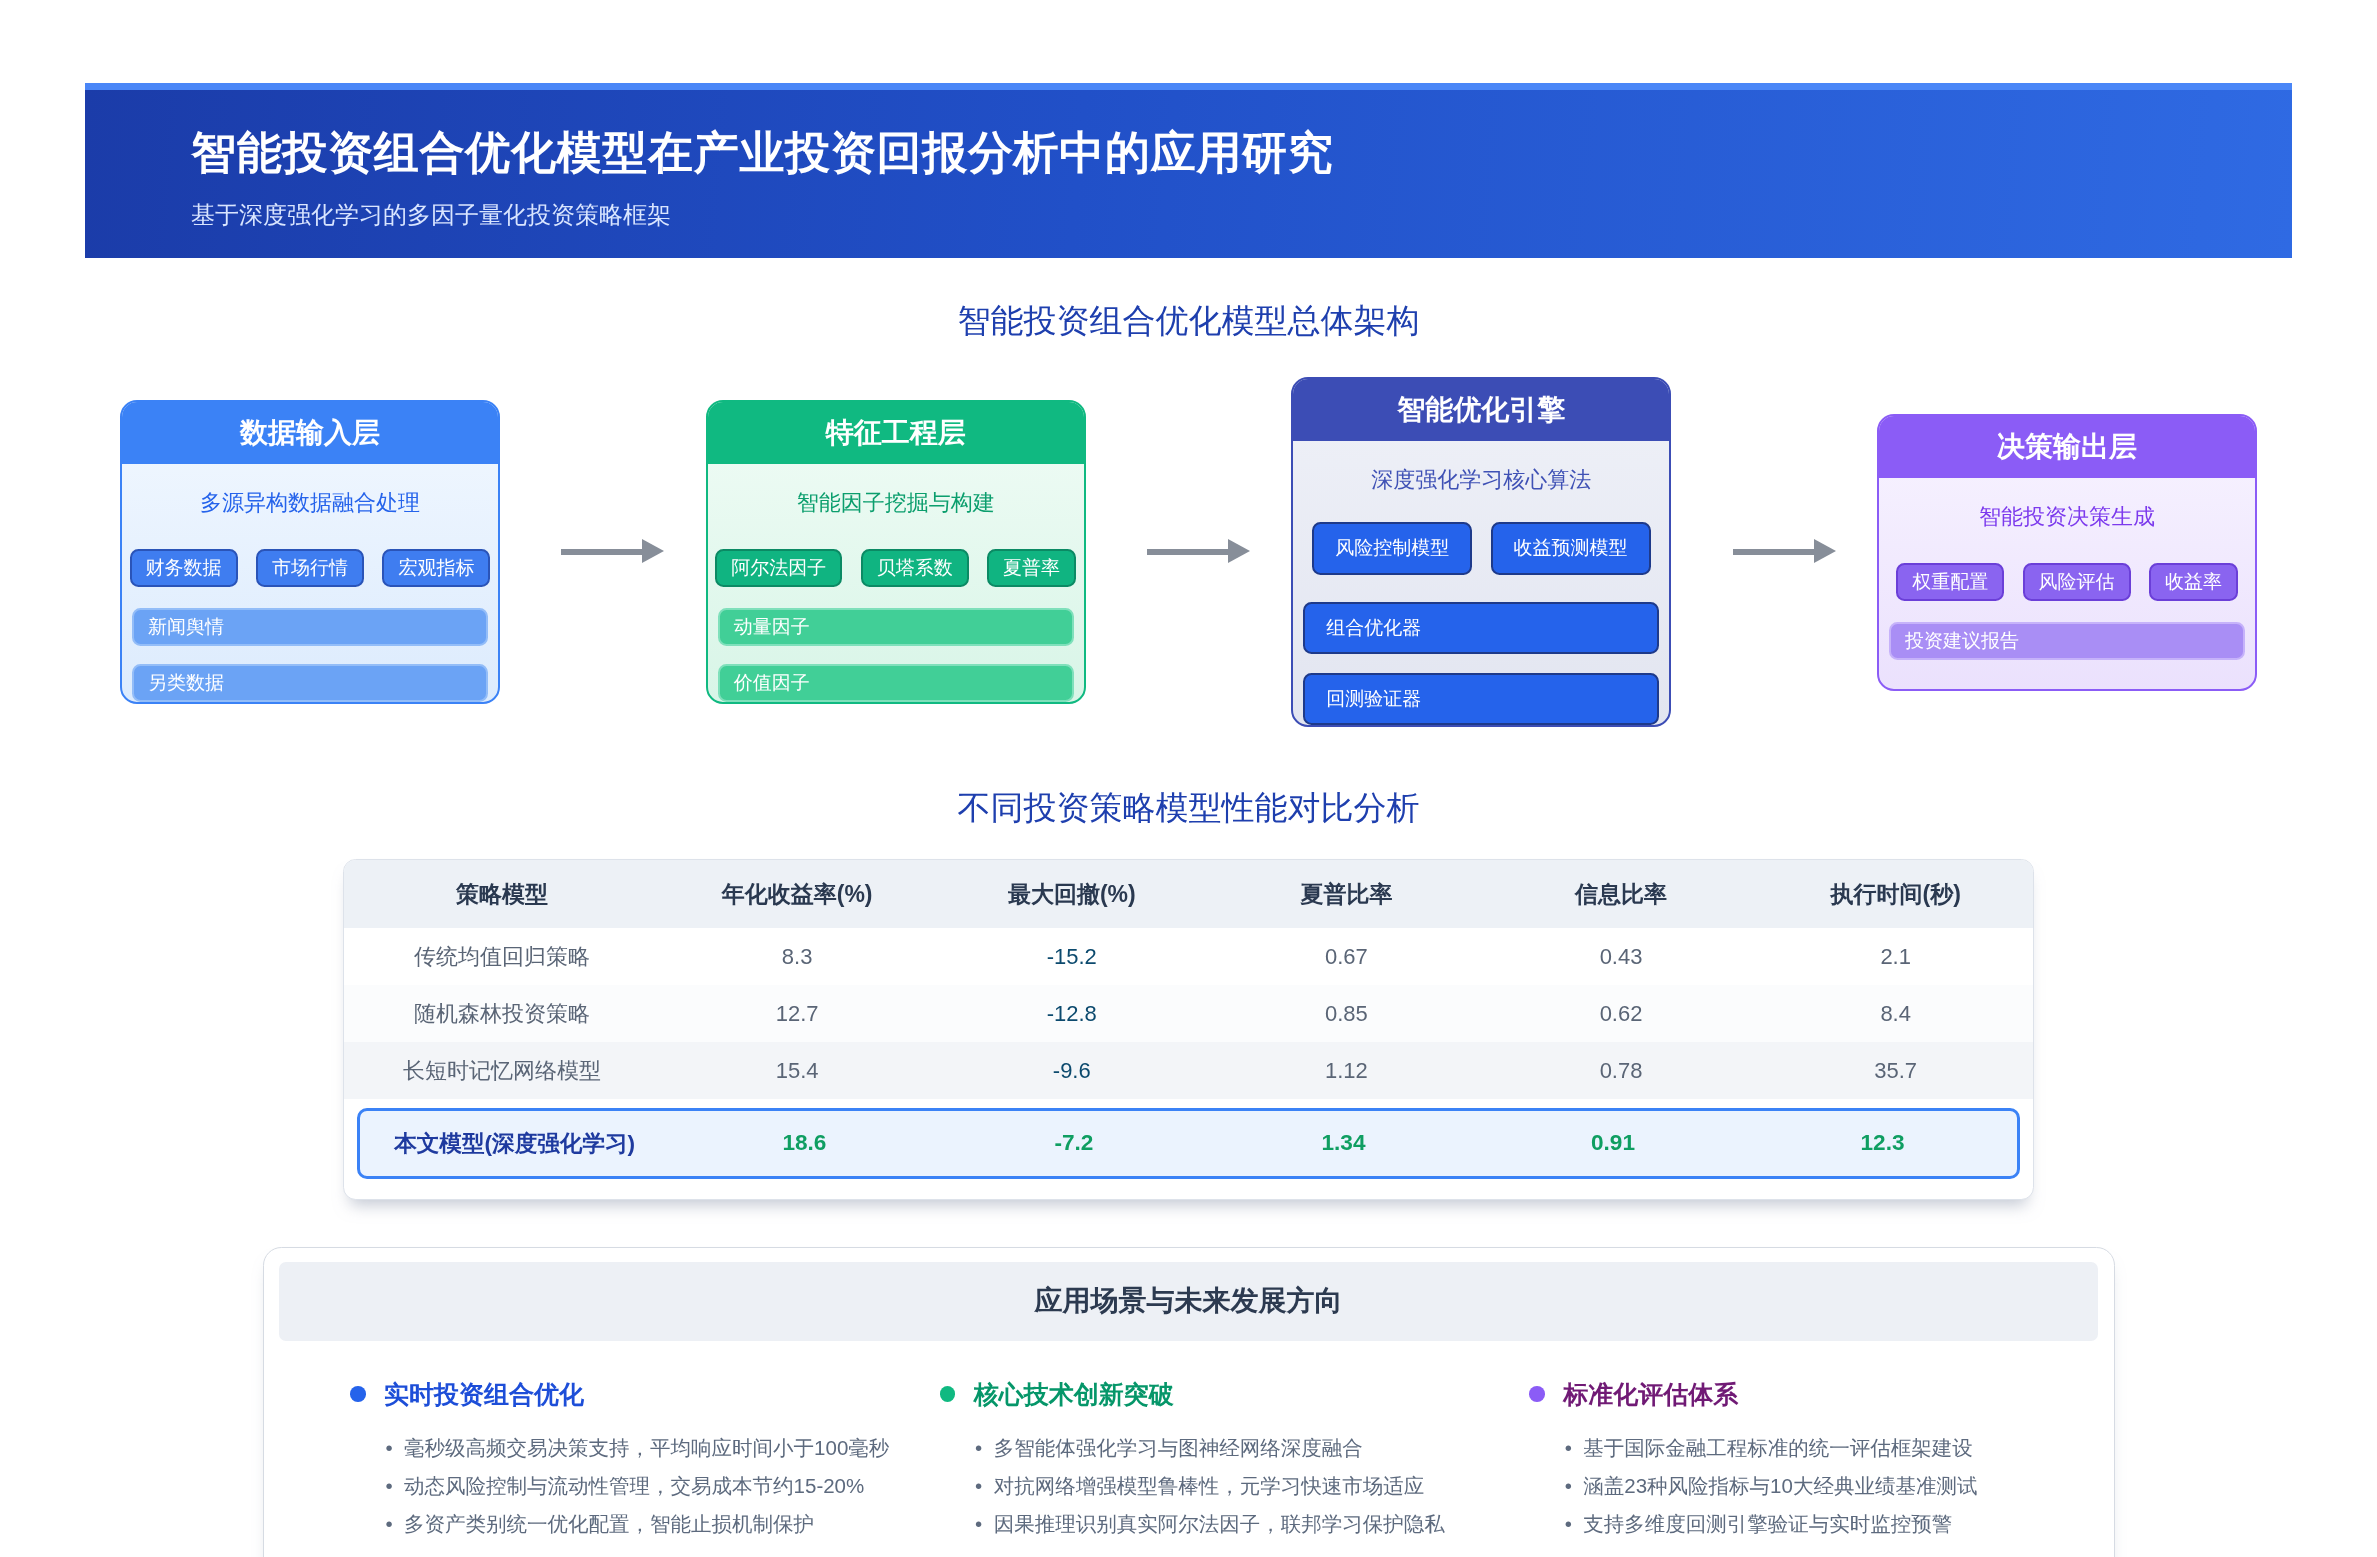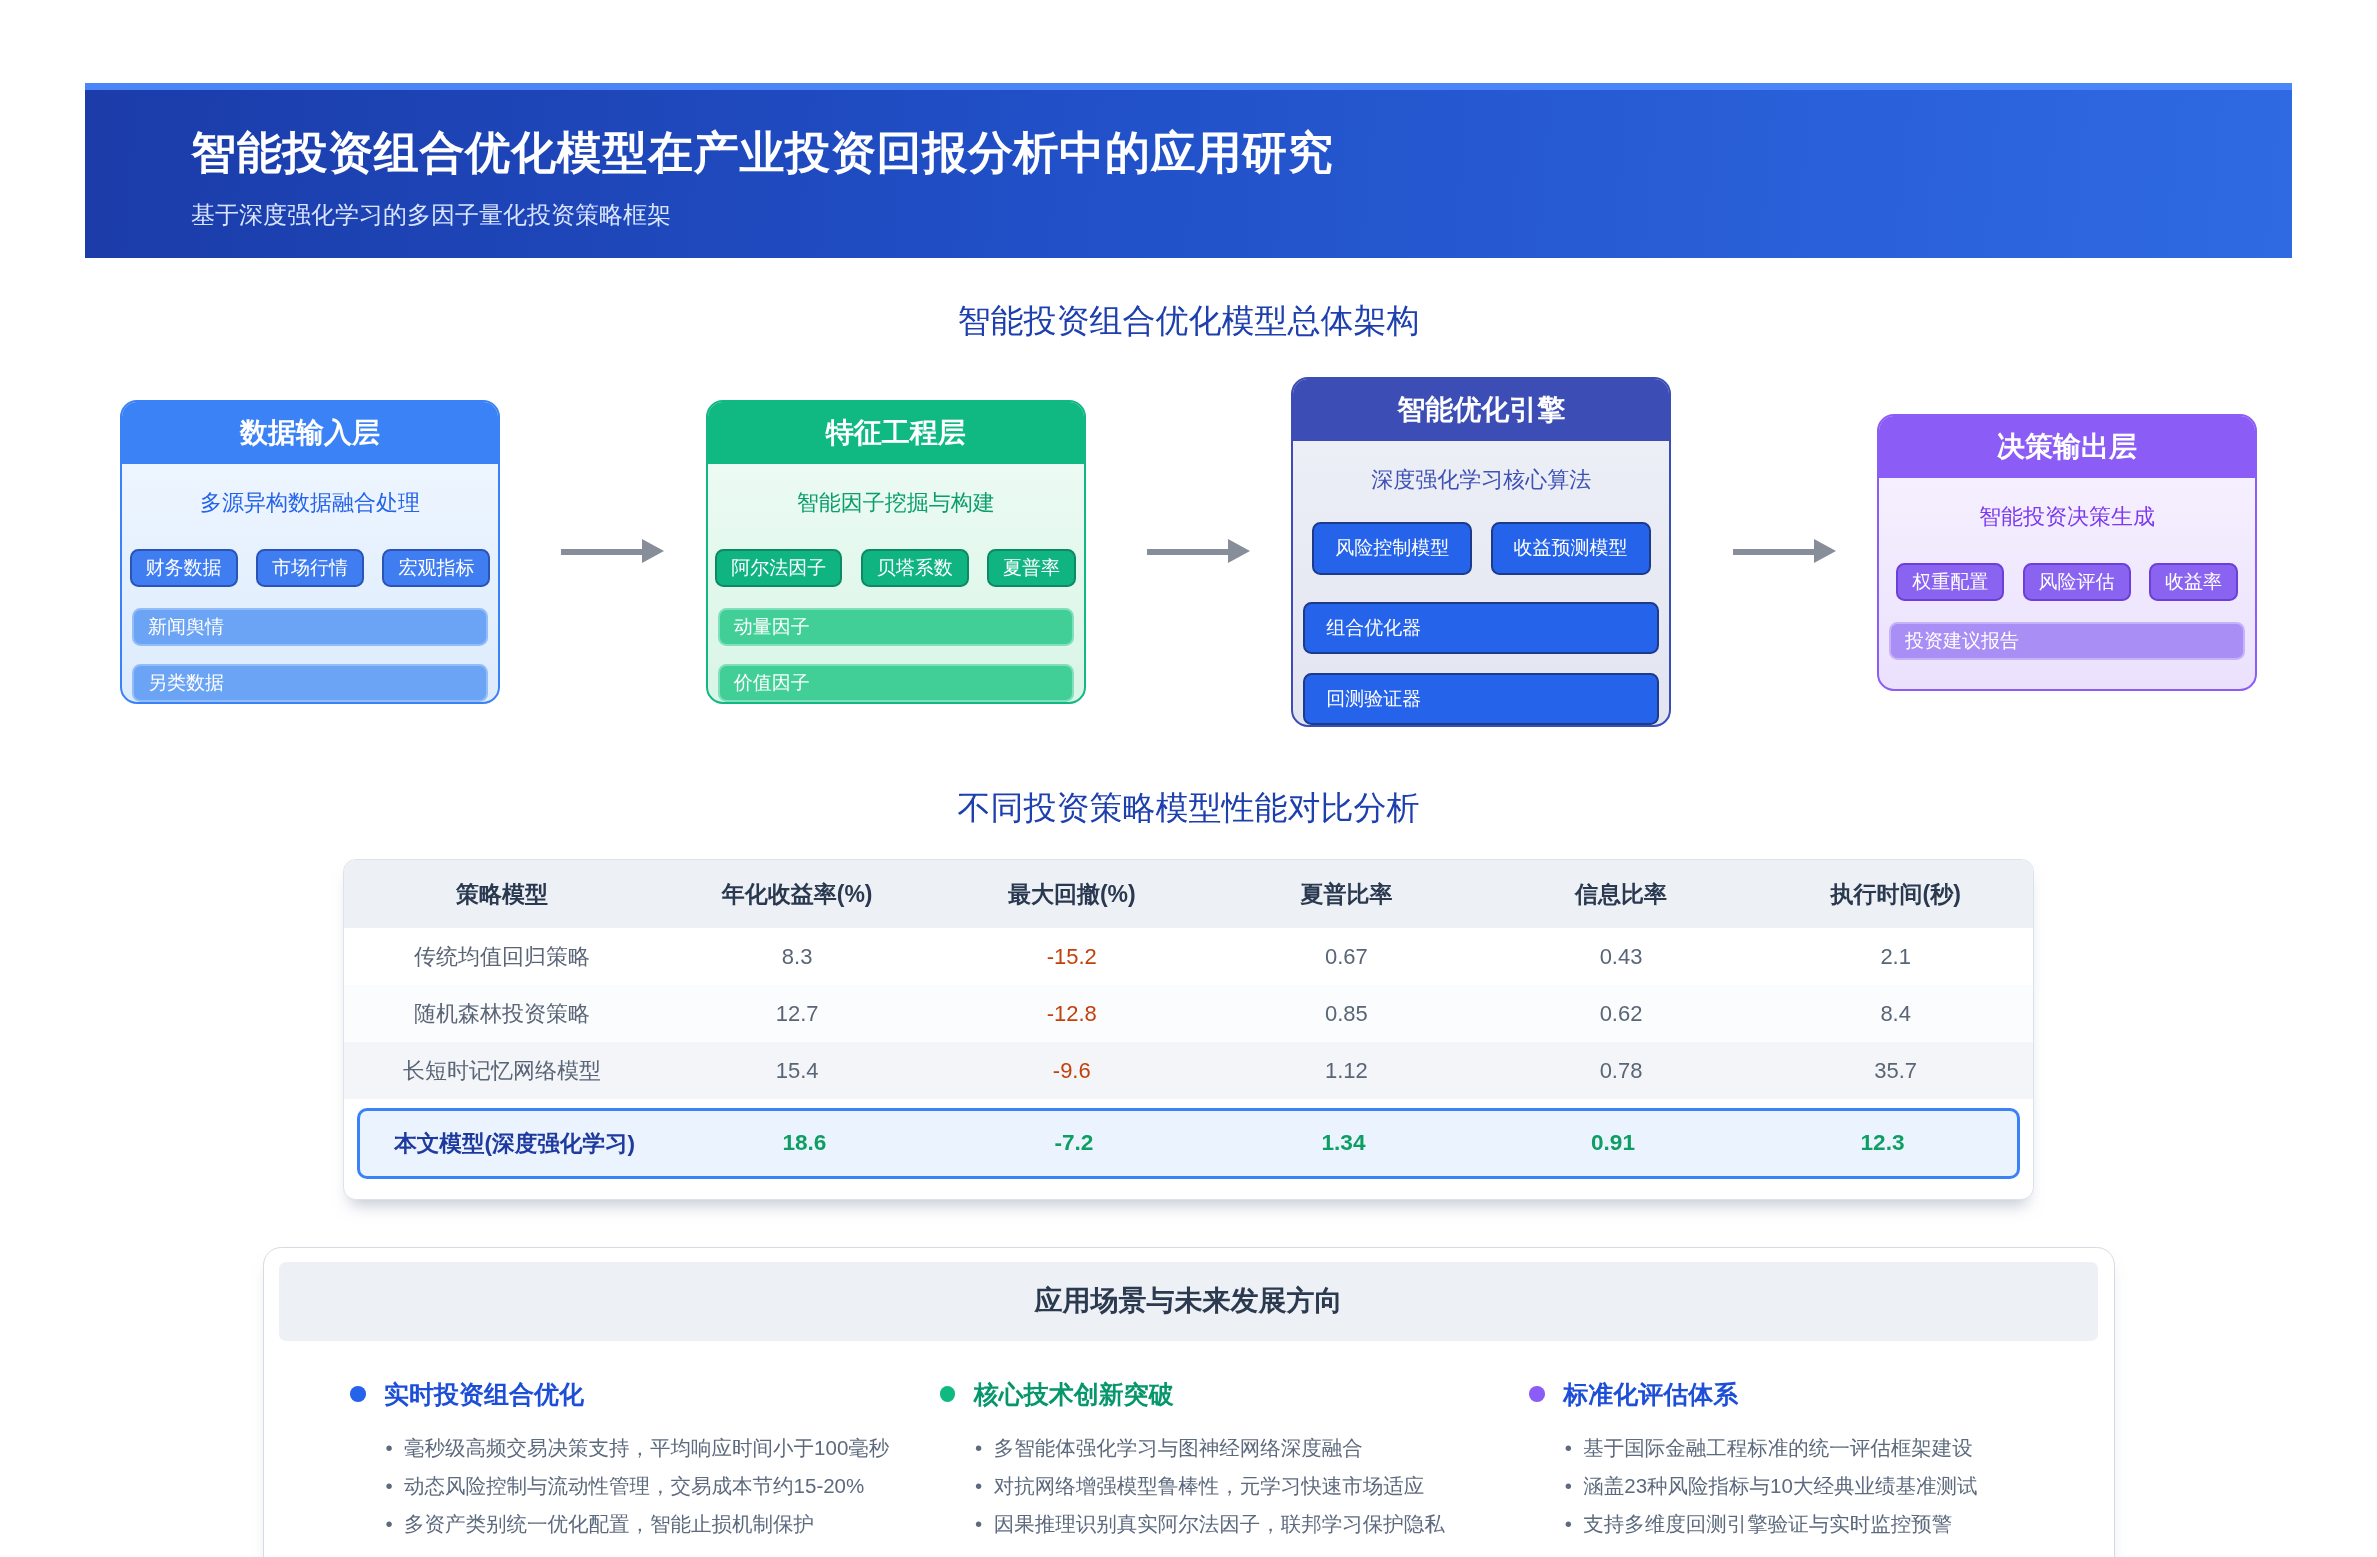--- a/index.html
+++ b/index.html
@@ -73,21 +73,21 @@
   .table-card {
     width:1691px; margin:28px auto 0; box-sizing:border-box; overflow:hidden;
     background:#ffffff; border:1.4px solid #dde2ea; border-radius:12.7px;
     box-shadow:0 11.3px 15.6px -7px rgba(145,155,175,.55);
   }
   .t-grid { display:grid; grid-template-columns:1.15fr 1fr 1fr 1fr 1fr 1fr; align-items:center; text-align:center; }
   .t-head { background:#edf1f6; height:68px; font-size:23px; font-weight:bold; color:#2a3950; }
   .t-row  { height:57px; font-size:22px; color:#5a6576; }
   .t-row.r2 { background:#fbfcfd; }
   .t-row.r3 { background:#f3f5f8; }
-  .neg { color:#c2410c; }
+  .neg { color:#0c4a6e; }
   .t-highlight {
     margin:8.5px 12.7px 20px; height:71px; box-sizing:border-box;
     border:3.5px solid #3b82f6; border-radius:10px; background:#ebf3fe;
     font-size:22.6px; font-weight:bold;
   }
   .hl-name { color:#1e3a9f; }
   .hl-val  { color:#0f9e62; }
 
   
   .apps-card {
@@ -100,21 +100,21 @@
     background:#edf0f5; border-radius:7px; height:79px;
     display:flex; align-items:center; justify-content:center;
     font-size:28px; font-weight:bold; color:#2c3a50;
   }
   .apps-cols { display:grid; grid-template-columns:1fr 1fr 1fr; padding:37px 21px 0 71px; column-gap:42px; }
   .app-heading { display:flex; align-items:center; }
   .app-heading-text { font-size:25px; font-weight:bold; }
   .dot { width:15.6px; height:15.6px; border-radius:50%; margin-right:18.4px; flex:none; }
   .c-blue  .app-heading-text { color:#1d4ed8; }  .c-blue  .dot { background:#2563eb; }
   .c-green .app-heading-text { color:#059669; }  .c-green .dot { background:#10b981; }
-  .c-purple .app-heading-text{ color:#1d4ed8; }  .c-purple .dot{ background:#8b5cf6; }
+  .c-purple .app-heading-text{ color:#701a75; }  .c-purple .dot{ background:#8b5cf6; }
   .app-items { margin-top:18.4px; padding-left:34px; }
   .app-item { font-size:20.5px; color:#5d6a7e; line-height:1.85; position:relative; padding-left:20px; }
   .app-item::before { content:"•"; position:absolute; left:1.4px; color:#5d6a7e; }
 </style>
 </head>
 <body>
 
 <div class="banner">
   <div class="banner-title">智能投资组合优化模型在产业投资回报分析中的应用研究</div>
   <div class="banner-sub">基于深度强化学习的多因子量化投资策略框架</div>

